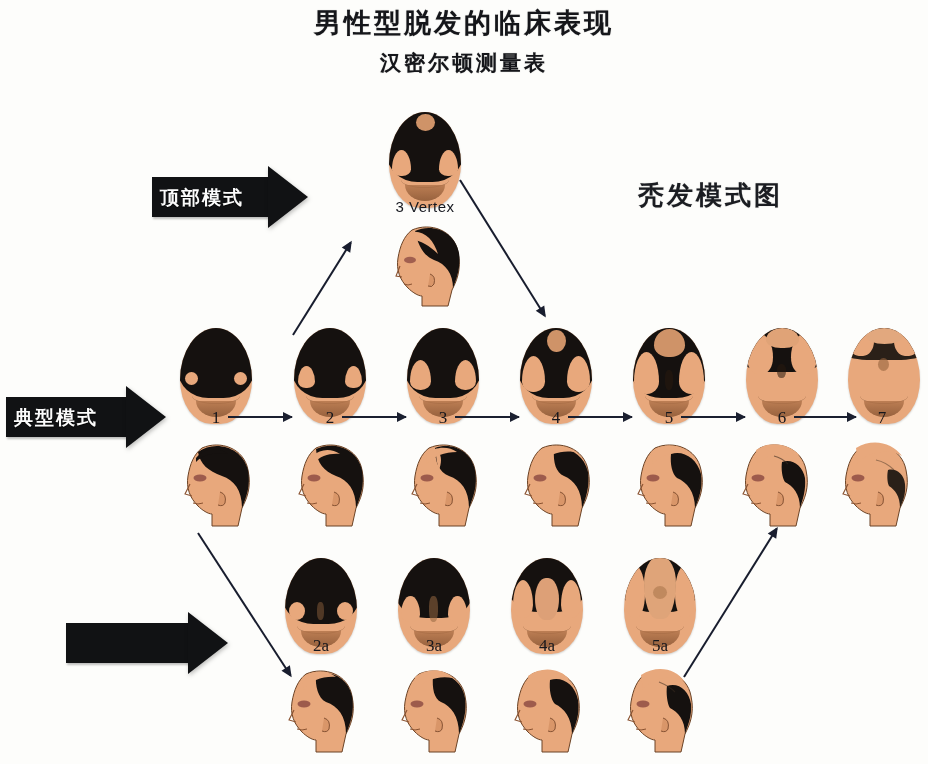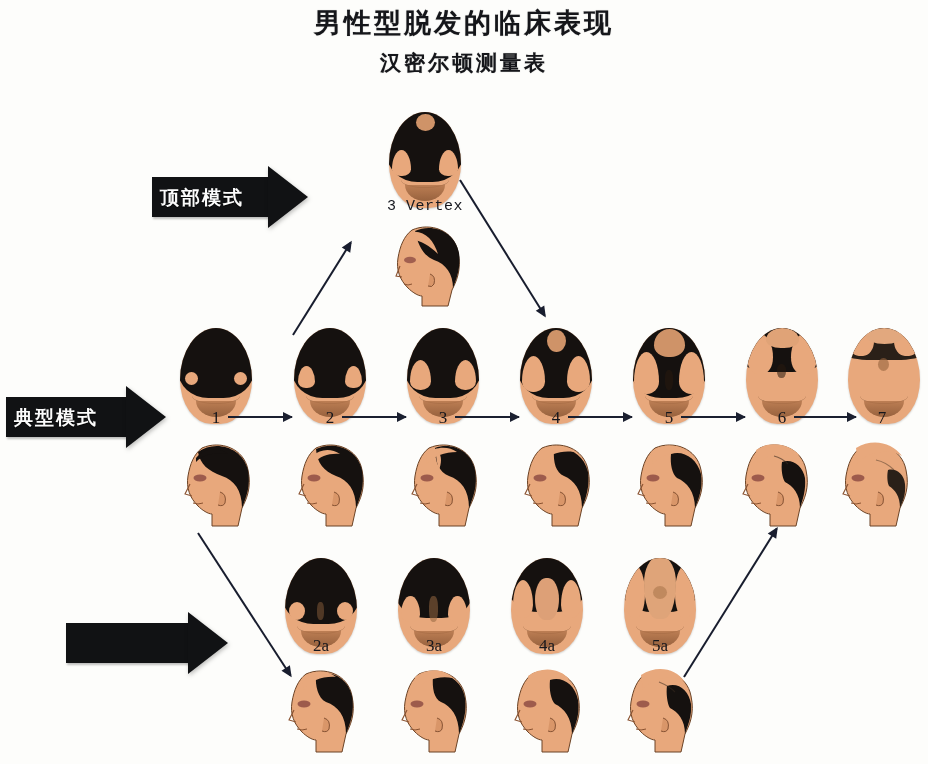--- a/index.html
+++ b/index.html
@@ -76,21 +76,21 @@
   }
 
   .stagelabel{
     position:absolute;
     font-family:"Liberation Serif", serif;
     font-size:17px;color:#15161c;text-align:center;width:40px;
     font-weight:500;
   }
   .vertexlabel{
     position:absolute;
-    font-family:Liberation Mono, monospace;
+    font-family:Liberation Sans, sans-serif;
     font-size:15px;color:#16181f;text-align:center;width:120px;
     letter-spacing:.5px;
   }
 
   
   .topview{position:absolute;width:72px;height:96px;}
   .tv-skull{
     position:absolute;left:0;top:0;width:72px;height:96px;
     border-radius:50% 50% 44% 44% / 54% 54% 46% 46%;
     background:#e8a87c;
@@ -128,20 +128,21 @@
 </head>
 <body>
 
 <div id="stage">
 
   <div class="title-block">
     <div class="title-line title-1">男性型脱发的临床表现</div>
     <div class="title-line title-2">汉密尔顿测量表</div>
   </div>
 
+  <div class="panel-title" style="left:638px;top:178px;">秃发模式图</div>
 
   <div class="blkarrow" style="left:6px;top:386px;width:160px;">
     <div class="shaft" style="width:122px;"></div>
     <div class="head" style="left:120px;"></div>
     <div class="txt">典型模式</div>
   </div>
 
   <div class="blkarrow" style="left:152px;top:166px;width:156px;">
     <div class="shaft" style="width:118px;"></div>
     <div class="head" style="left:116px;"></div>

